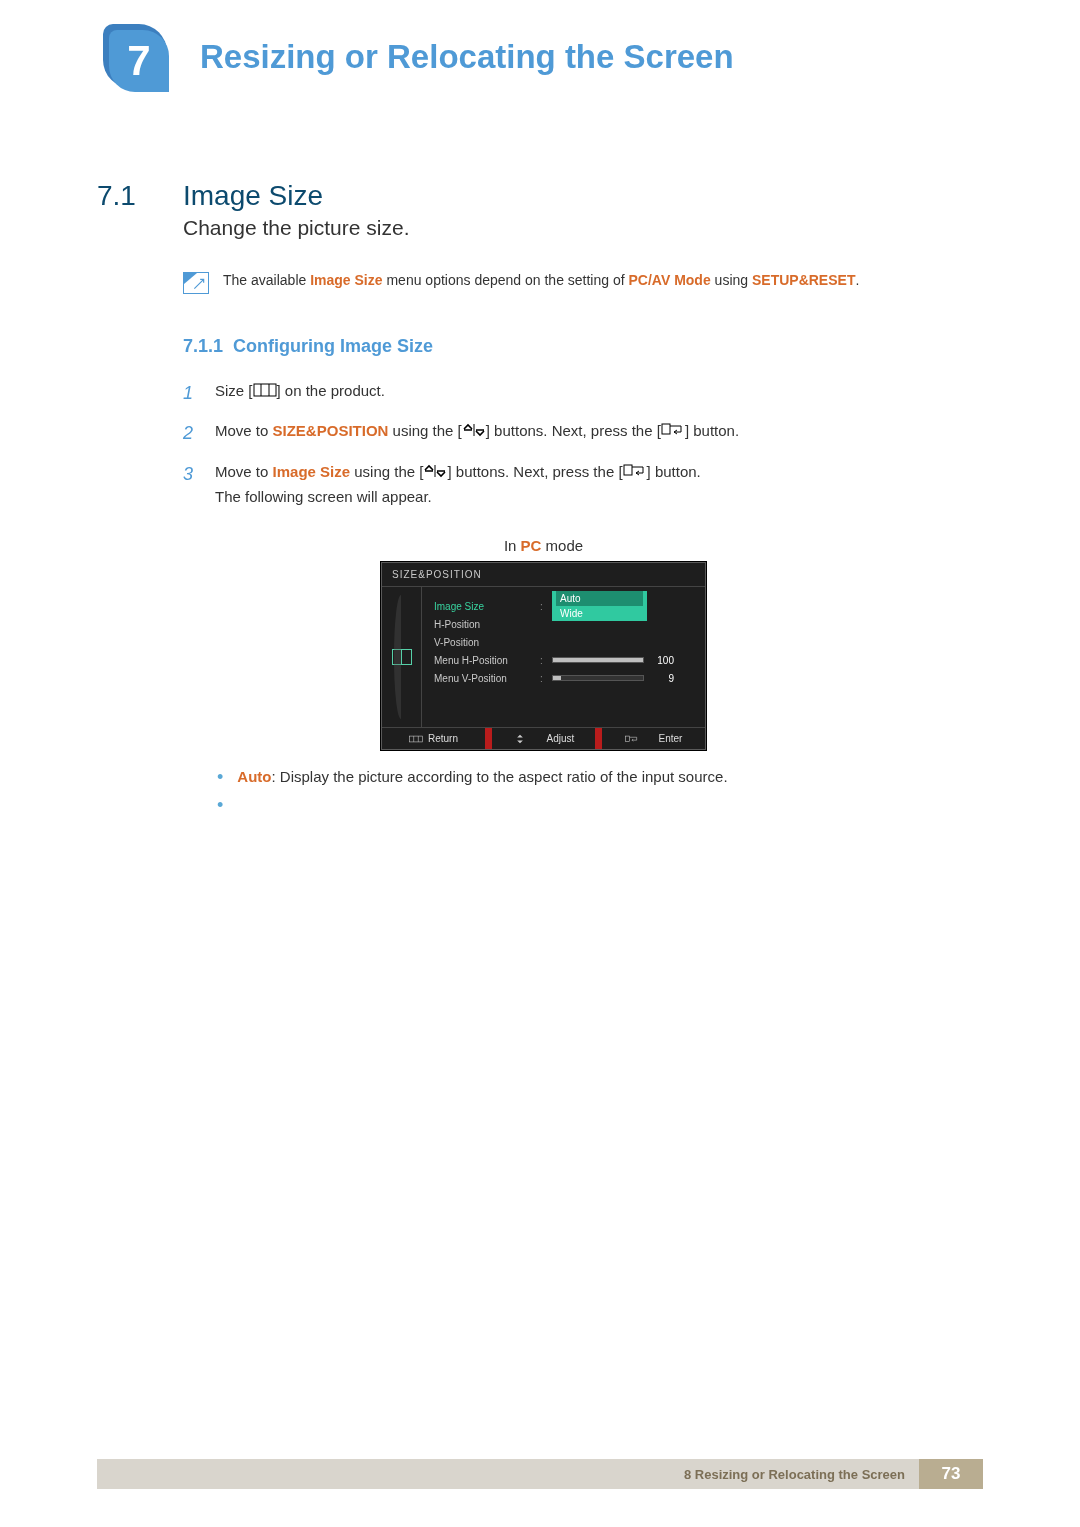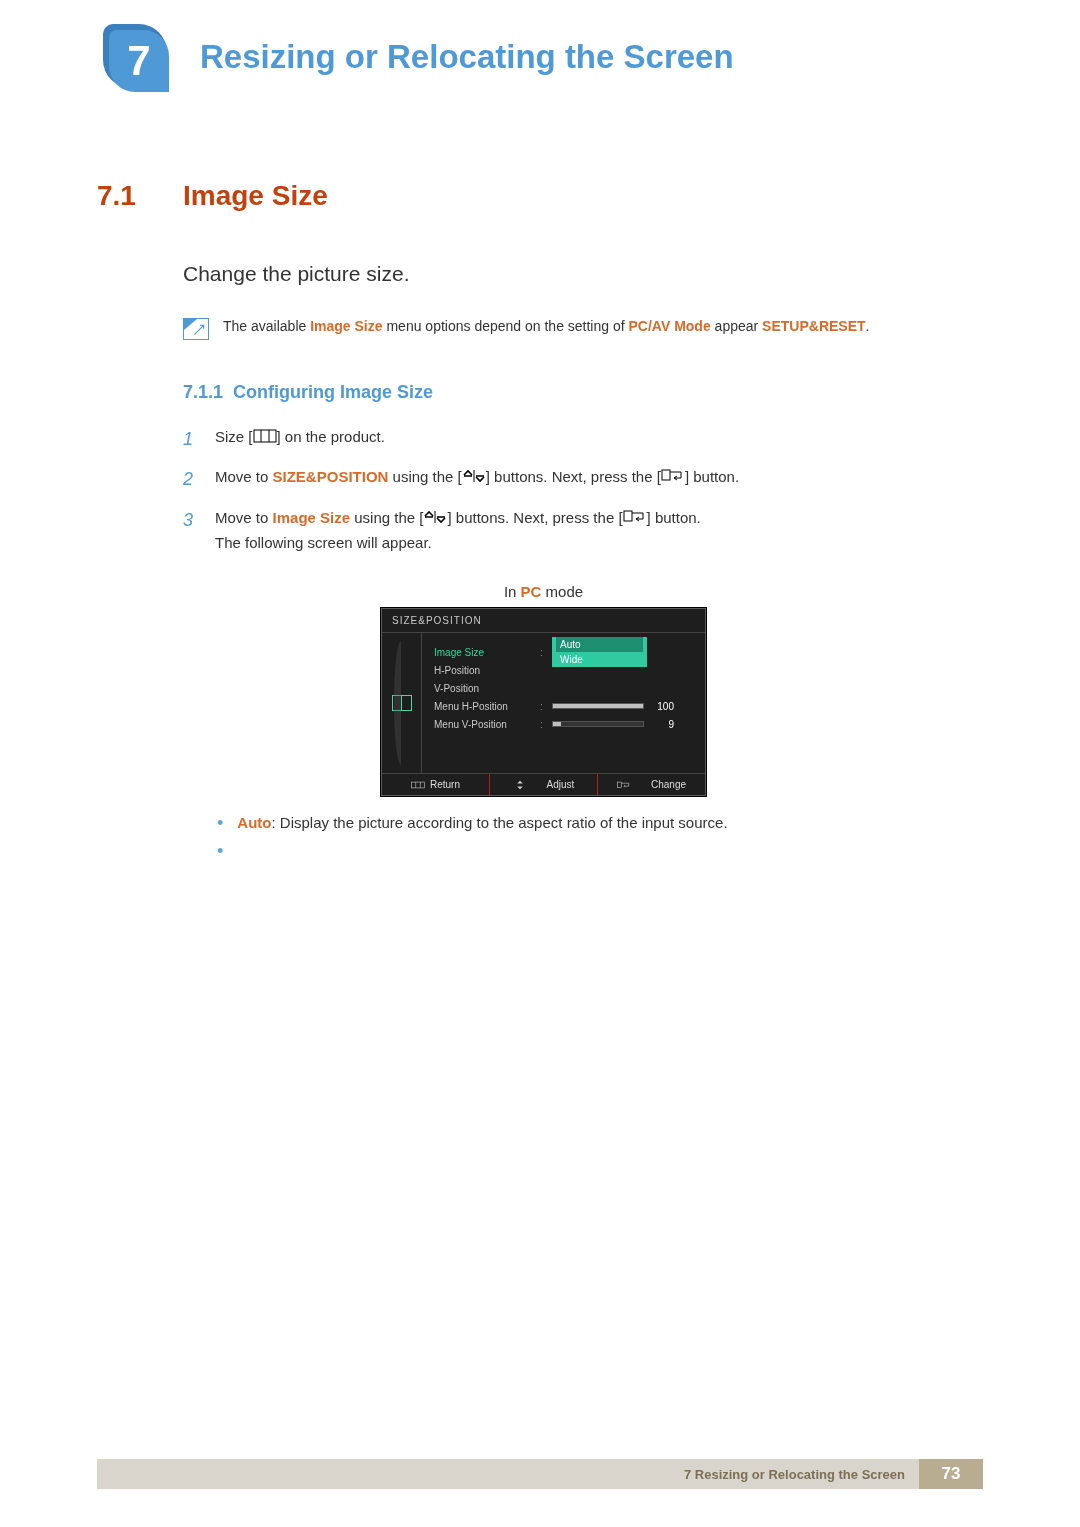--- a/index.html
+++ b/index.html
@@ -34,22 +34,21 @@
   }
   .chapter-title {
     position:absolute; top:38px; left:200px;
     font-size:33px; font-weight:bold; color:#4f9ad6;
   }
   
   .content-area {
     position:absolute; top:180px; left:97px; right:90px;
   }
   .section-heading {
-    font-size:28px; font-weight:bold; color:#c2410c;
-    margin-bottom:46px;
+    font-size:28px; font-weight:normal; color:#0c4a6e;
   }
   .section-heading .num { display:inline-block; width:86px; }
   .body-text { margin-left:86px; font-size:21px; color:#333; line-height:1.5; }
   .note-row { margin-top:28px; margin-left:86px; display:flex; align-items:flex-start; gap:14px; }
   .note-icon {
     width:26px; height:22px; background:#fff;
     border:1px solid #4f9ad6; position:relative;
     display:flex; align-items:flex-end; justify-content:flex-end;
   }
   .note-icon::before {
@@ -120,21 +119,21 @@
     height:6px; width:92px; background:#333;
     position:relative; border:1px solid #555;
   }
   .osd-bar .fill { position:absolute; top:0; bottom:0; left:0; background:#bfbfbf; }
   .osd-num { width:24px; text-align:right; color:#fff; font-size:10px; }
   .osd-footer {
     display:flex; border-top:1px solid #444;
     font-size:10px; color:#ddd;
   }
   .osd-footer .cell { flex:1; display:flex; align-items:center; justify-content:center; gap:5px; padding:5px 0; }
-  .osd-footer .cell + .cell { border-left:1px solid #b91c1c;gap:20px; }
+  .osd-footer .cell + .cell { border-left:7px solid #b91c1c;gap:20px; }
   .osd-footer svg { width:14px; height:10px; }
   
   .bullets { margin-left:120px; margin-top:6px; }
   .bullets .bi { display:flex; gap:14px; font-size:15px; color:#333; margin-bottom:10px; }
   .bullets .dot { color:#5aa8d6; font-size:18px; line-height:1; }
   
   .page-footer {
     position:absolute; bottom:38px; left:97px; right:97px;
     display:flex; height:30px;
   }
@@ -160,21 +159,21 @@
 
     <div class="body-text">Change the picture size.</div>
 
     <div class="note-row">
       <div class="note-icon">
         <svg viewBox="0 0 24 24">
             <path d="M4 20 L20 4 M14 4 L20 4 L20 10" fill="none" stroke="#4f9ad6" stroke-width="2"></path>
           </svg>
       </div>
       <div class="note-text">
-        <span>The available </span><span class="hl">Image Size</span><span> menu options depend on the setting of </span><span class="hl">PC/AV Mode</span><span> appear </span><span class="hl">SETUP&amp;RESET</span><span>.</span>
+        <span>The available </span><span class="hl">Image Size</span><span> menu options depend on the setting of </span><span class="hl">PC/AV Mode</span><span> using </span><span class="hl">SETUP&amp;RESET</span><span>.</span>
       </div>
     </div>
 
     <div class="subsection-heading">
       <span>7.1.1</span>&nbsp;&nbsp;<span>Configuring Image Size</span>
     </div>
 
     <div class="steps">
 
       <div class="step">
@@ -287,35 +286,35 @@
           <svg viewBox="0 0 14 14">
               <path d="M7 1 L11 5 H3 Z M7 13 L3 9 H11 Z" fill="#ccc"></path>
             </svg>
           <span>Adjust</span>
         </div>
         <div class="cell">
           <svg viewBox="0 0 24 14">
               <rect x="1" y="2" width="7" height="9" fill="none" stroke="#ccc"></rect>
               <path d="M8 4 H20 V9 H12 M12 9 l2 -2 M12 9 l2 2" fill="none" stroke="#ccc"></path>
             </svg>
-          <span>Change</span>
+          <span>Enter</span>
         </div>
       </div>
     </div>
 
     <div class="bullets">
       <div class="bi">
         <span class="dot">•</span>
         <span><span class="hl">Auto</span><span>: Display the picture according to the aspect ratio of the input source.</span></span>
       </div>
       <div class="bi">
         <span class="dot">•</span>
       </div>
     </div>
 
   </div>
 
   <div class="page-footer">
-    <div class="bar">7 Resizing or Relocating the Screen</div>
+    <div class="bar">8 Resizing or Relocating the Screen</div>
     <div class="pg">73</div>
   </div>
 
 </div>
 
 </body></html>

